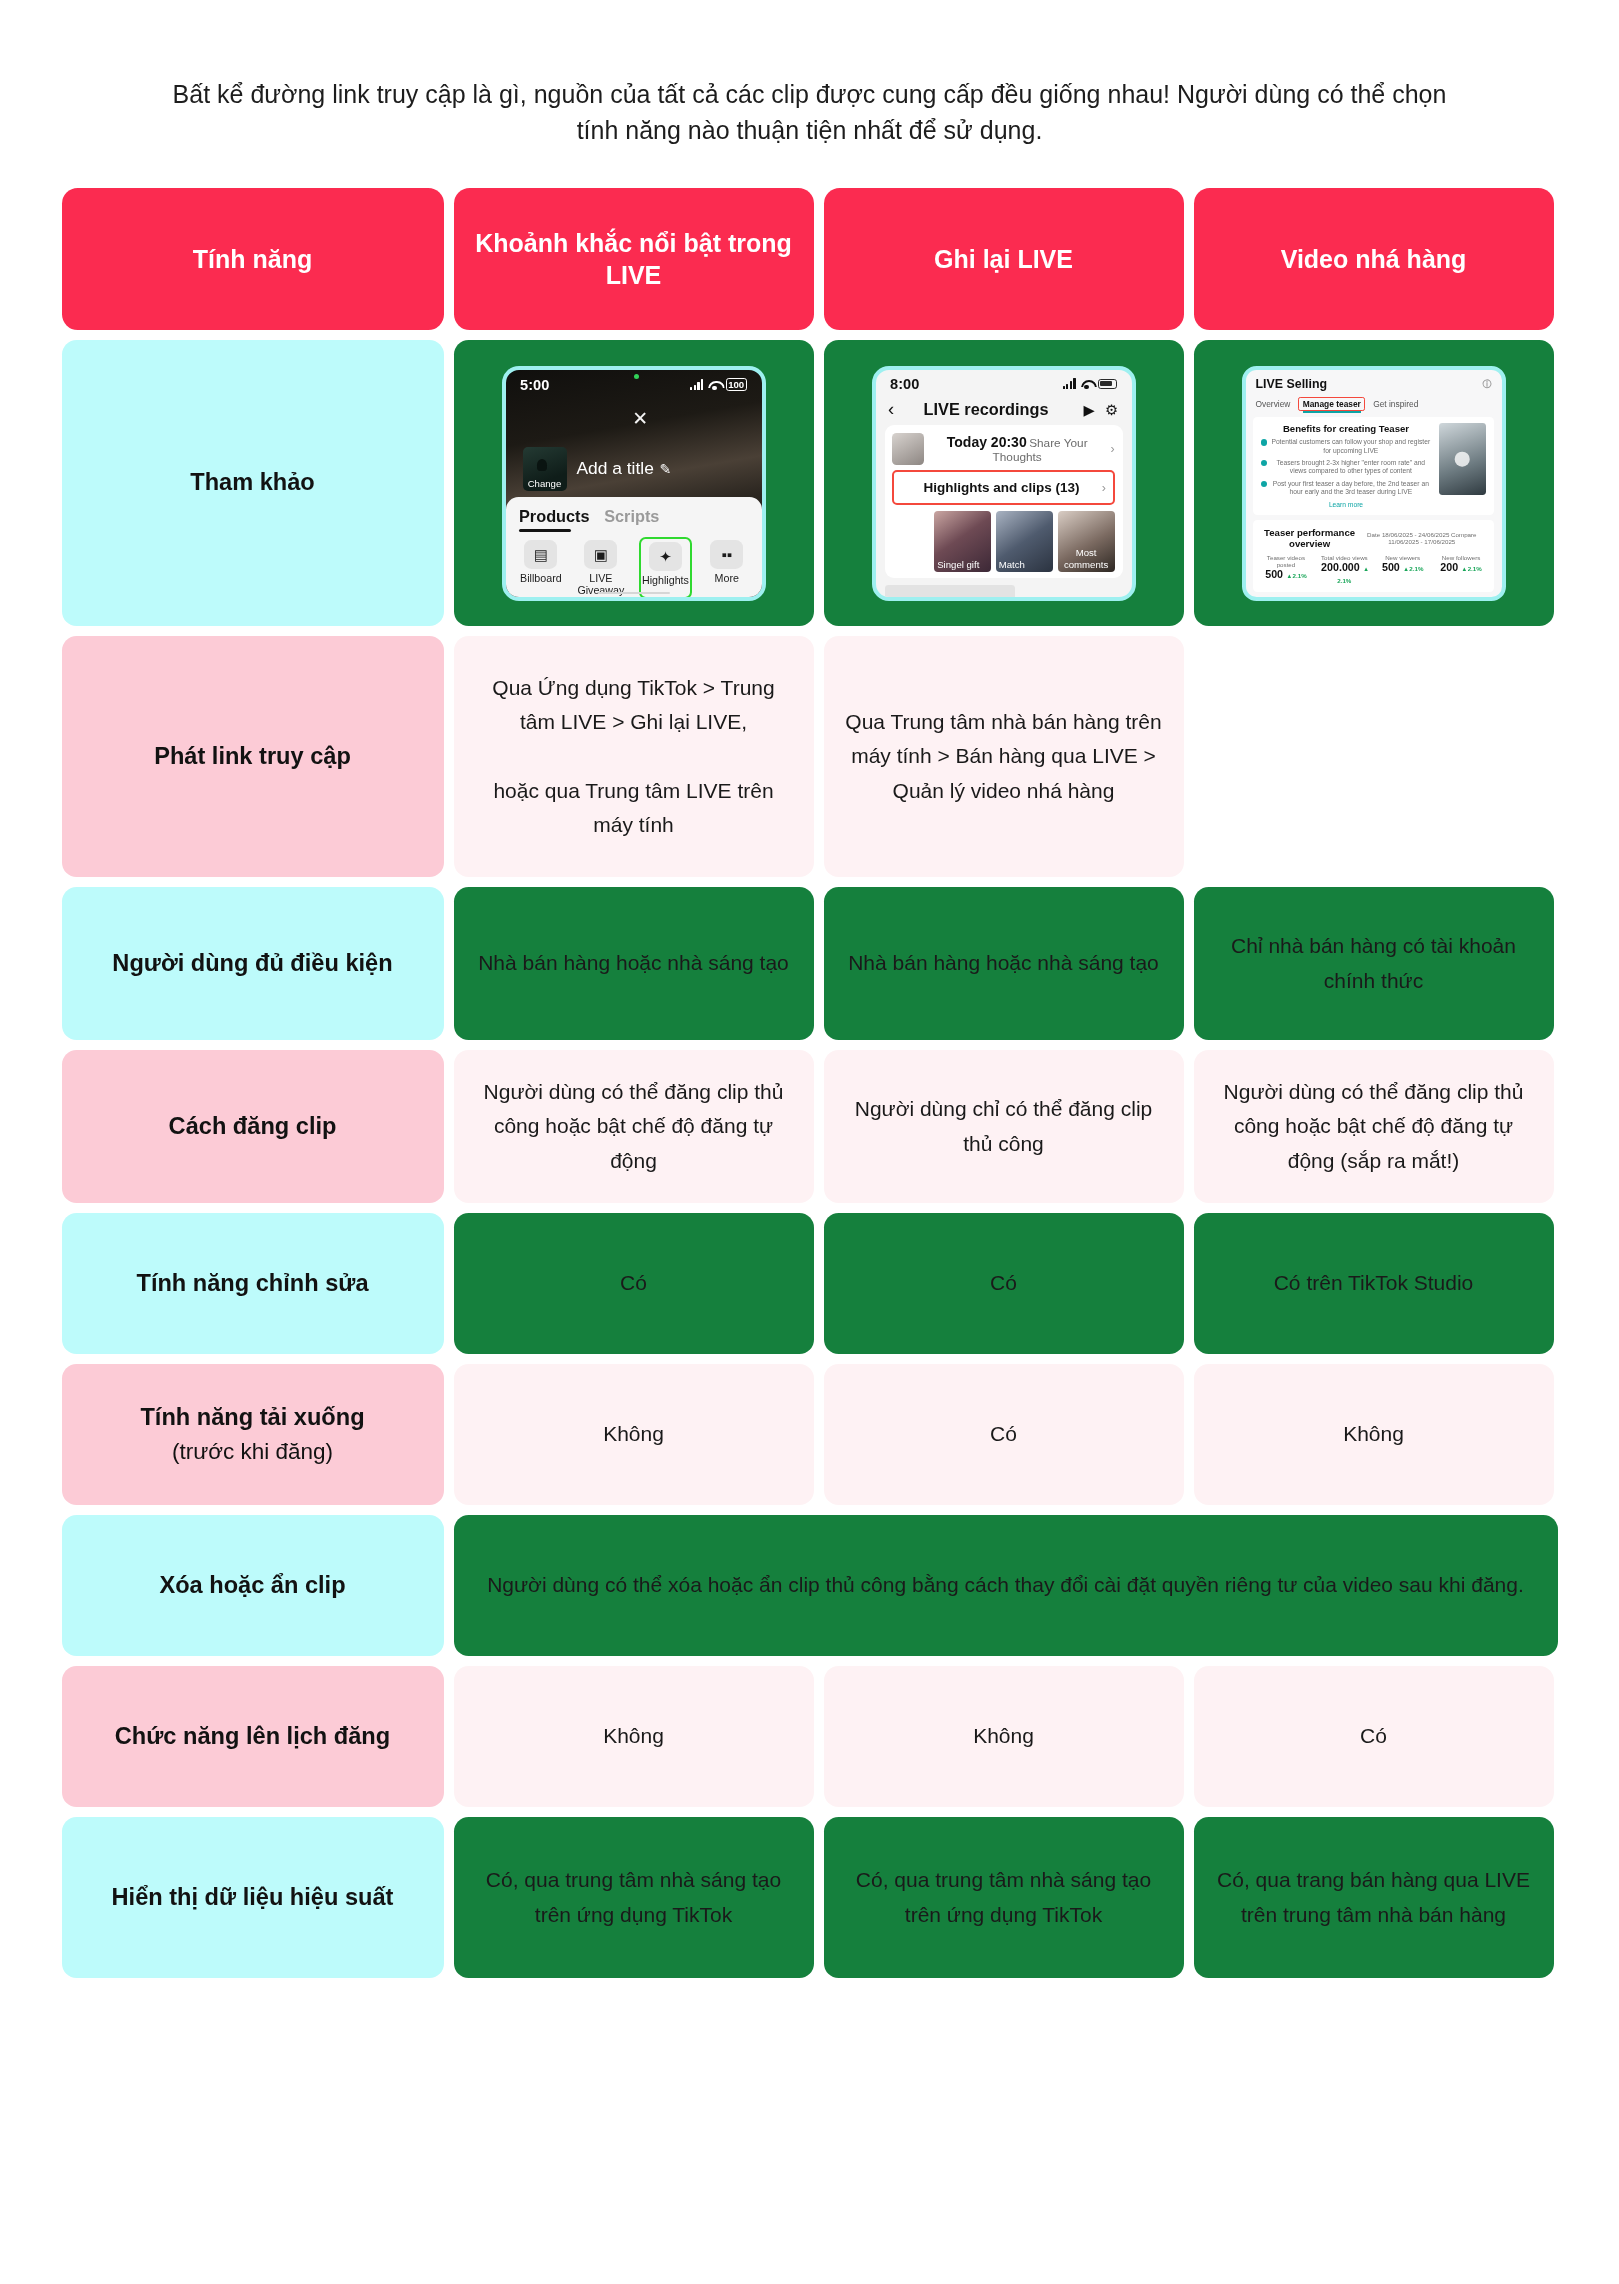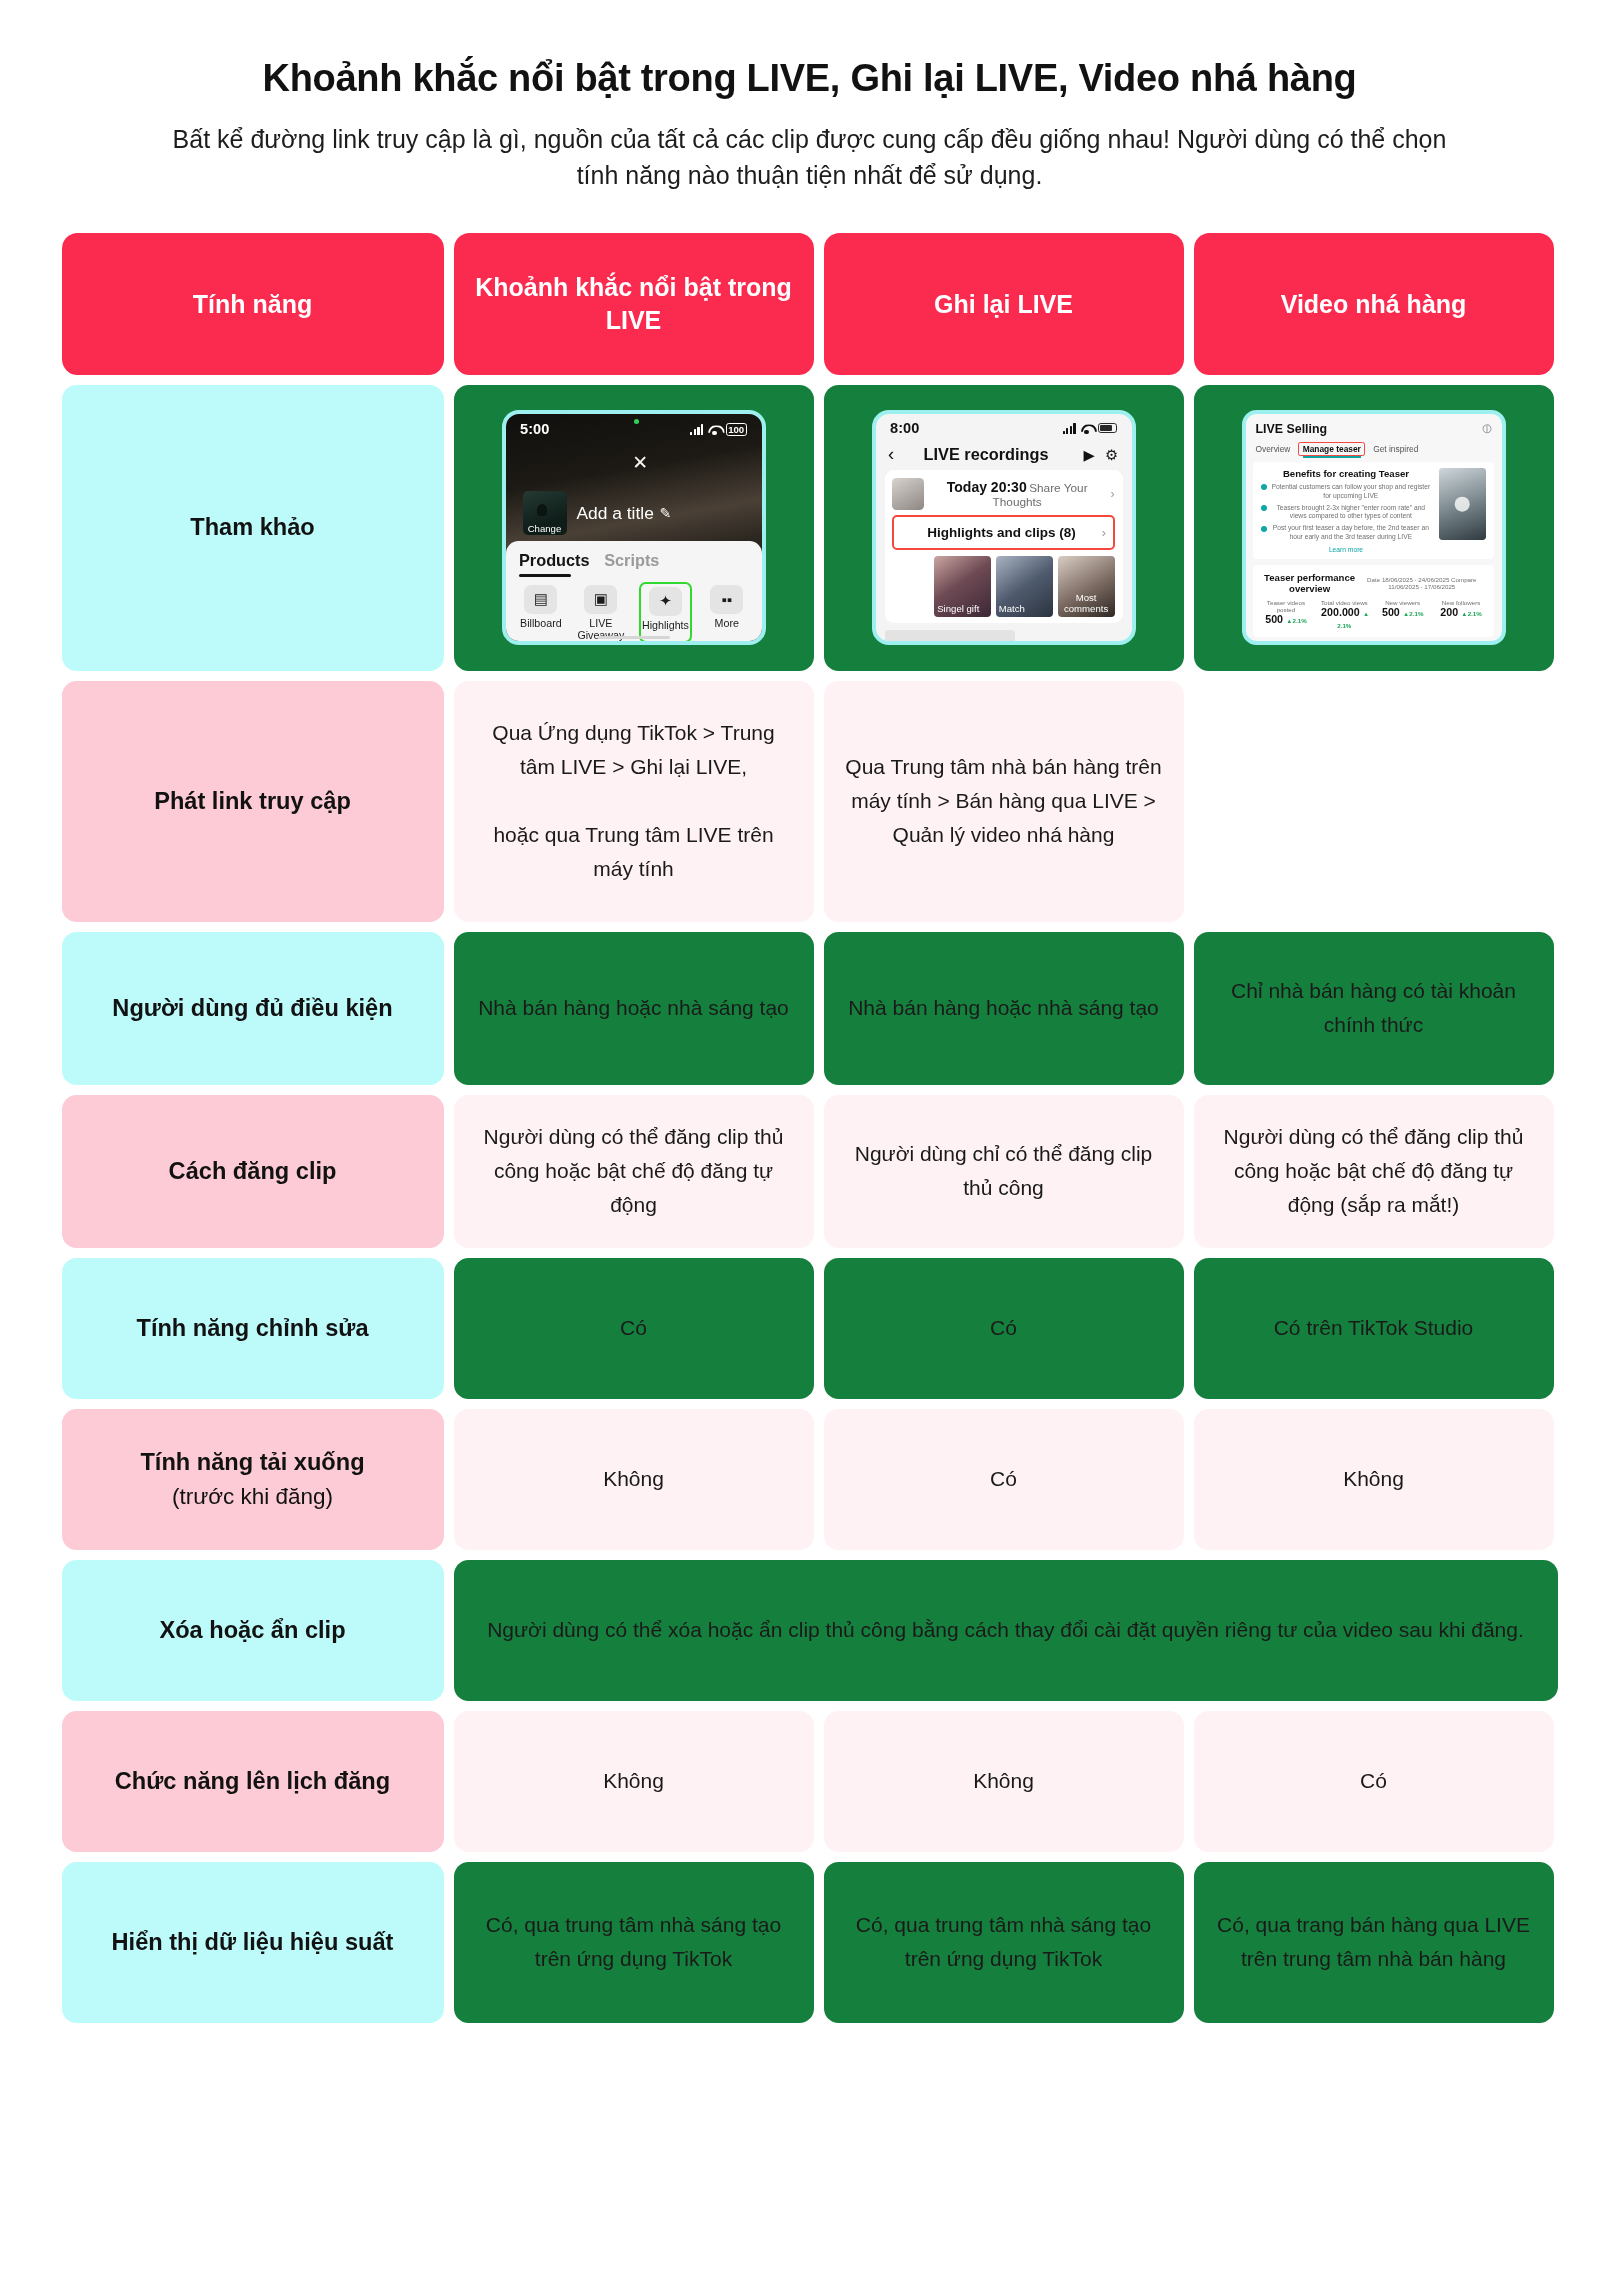--- a/index.html
+++ b/index.html
@@ -211,21 +211,20 @@
   .p3 .m b s { font-size: 6.2px; color:#18a558; text-decoration:none; margin-left:2.2px; }
   .p3 .hd { display:flex; justify-content:space-between; align-items:center; }
   .p3 .hd .dt { font-size: 6.2px; color:#6f6f6f; }
 </style>
 </head>
 <body>
 
 <div class="page">
 
   <div class="doc-header">
-    <div class="doc-title">Khoảnh khắc nổi bật trong LIVE, Ghi lại LIVE, Video nhá hàng</div>
     <div class="doc-sub">Bất kể đường link truy cập là gì, nguồn của tất cả các clip được cung cấp đều giống nhau!  Người dùng có thể chọn tính năng nào thuận tiện nhất để sử dụng.</div>
   </div>
 
   <div class="tbl">
 
     <div class="trow hrow">
       <div class="cell c-label">Tính năng</div>
       <div class="cell c-data">Khoảnh khắc nổi bật trong LIVE</div>
       <div class="cell c-data">Ghi lại LIVE</div>
       <div class="cell c-data">Video nhá hàng</div>
@@ -328,21 +327,21 @@
             <div class="card">
               <div class="rec">
                 <span class="ravatar"></span>
                 <span class="rtxt">
                   <span class="rtitle">Today 20:30</span>
                   <span class="rsub">Share Your Thoughts</span>
                 </span>
                 <span class="chev">›</span>
               </div>
               <div class="hl">
-                <b>Highlights and clips (8)</b>
+                <b>Highlights and clips (13)</b>
                 <span class="chev">›</span>
               </div>
               <div class="tiles">
                 <div class="tile t1">
                   <span>Singel gift</span>
                 </div>
                 <div class="tile t2">
                   <span>Match</span>
                 </div>
                 <div class="tile t3">

